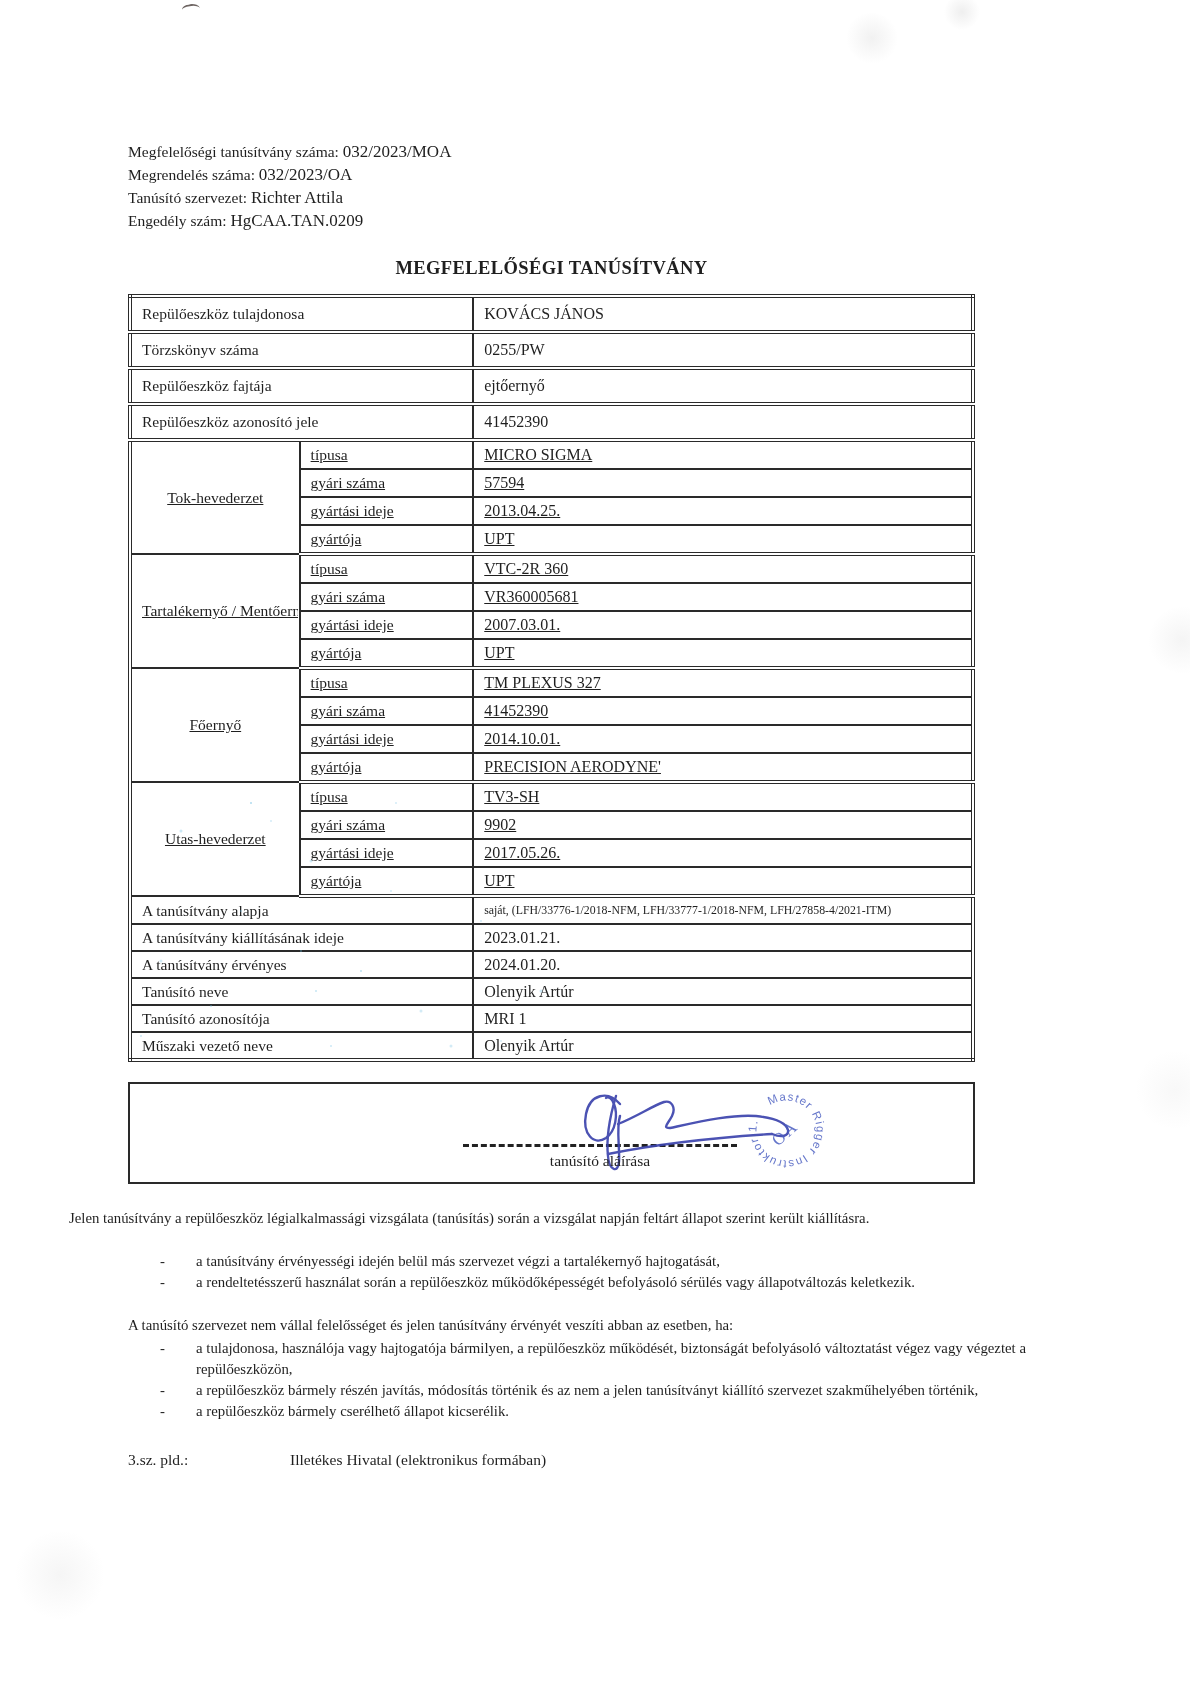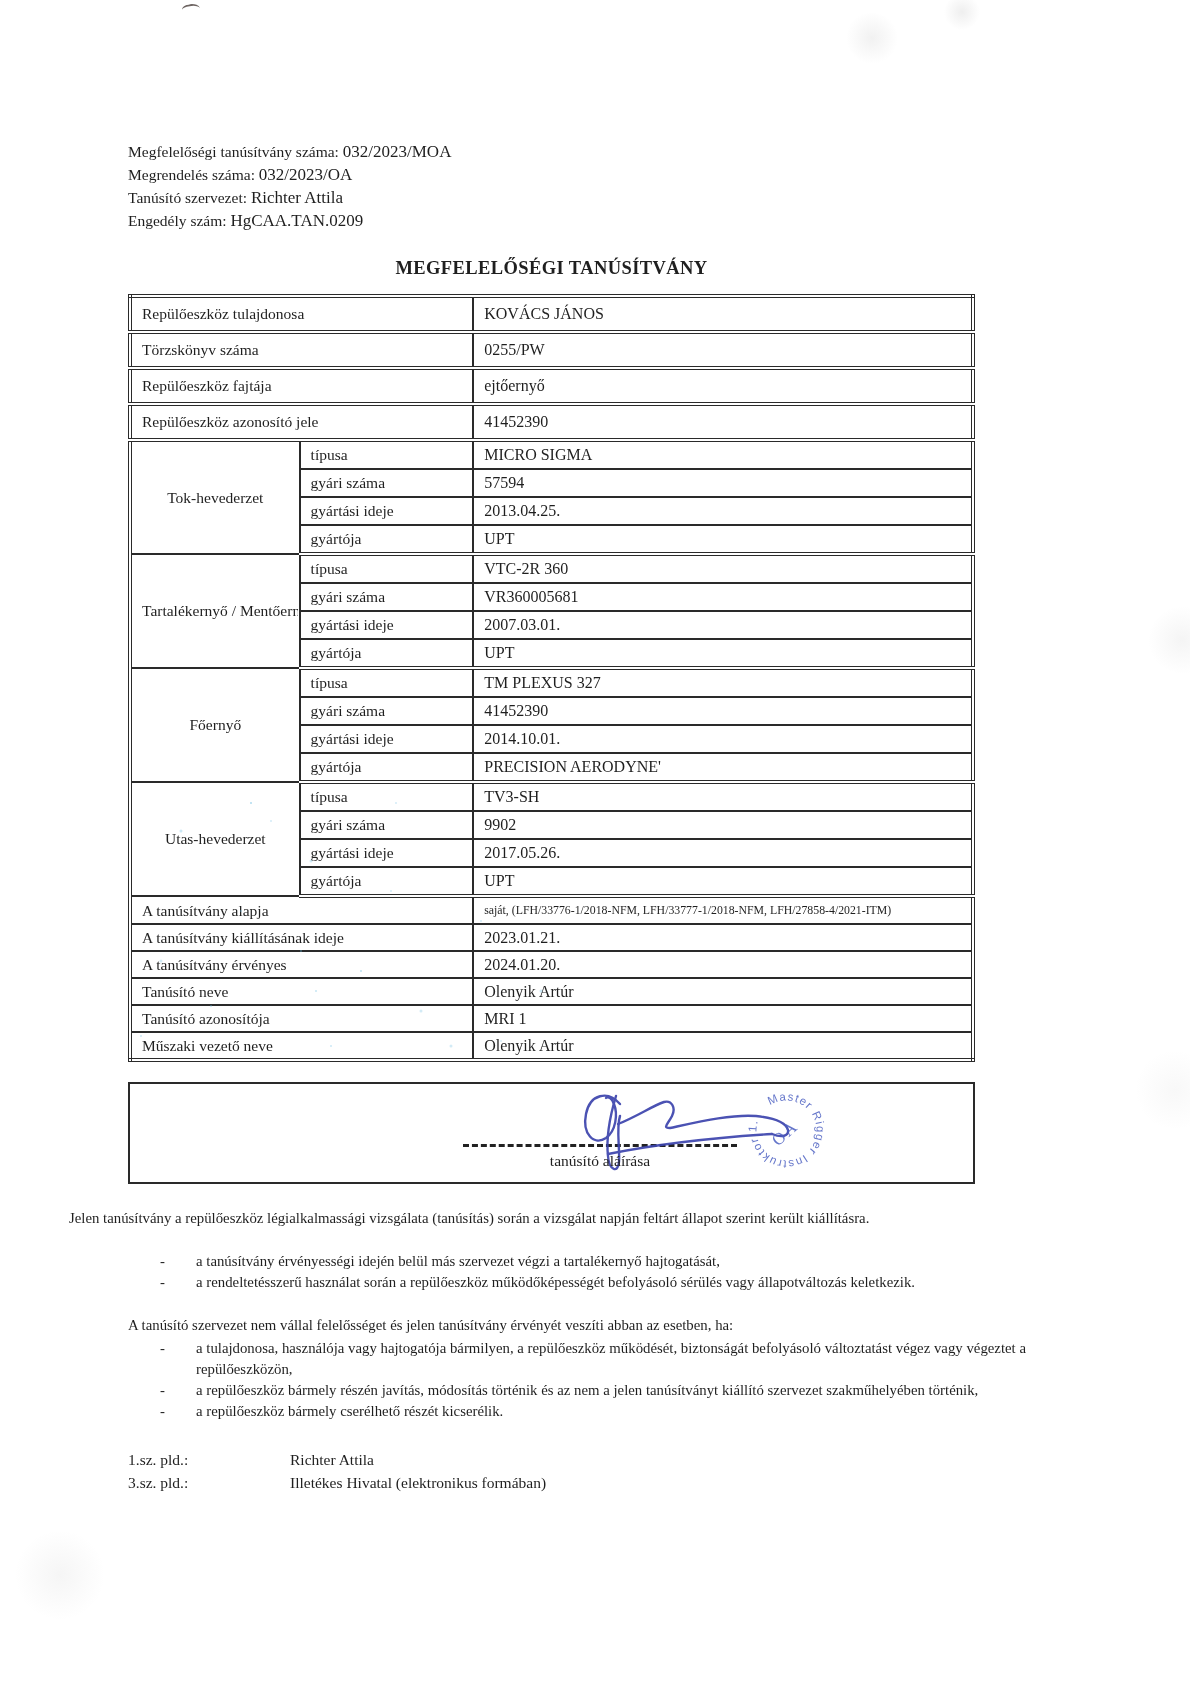--- a/index.html
+++ b/index.html
@@ -52,21 +52,21 @@
     margin:15px 0 0 128px;width:847px;
     border-collapse:collapse;table-layout:fixed;
     font-size:15.5px;
   }
   table.cert td{
     border-left:2px solid #2a2a2a;border-right:2px solid #2a2a2a;
     padding:1px 10px;vertical-align:middle;overflow:hidden;white-space:nowrap;border-radius:8px;
   }
   table.cert{border:4px double #2a2a2a;}
   tr.r-top td{height:30px;}
-  tr.r-sub td{height:24px;}
+  tr.r-sub td{height:24px;text-decoration:underline;}
   tr.r-bot td{height:23px;}
   tr.sep td{border-bottom:4px double #2a2a2a;}
   tr.sgl td{border-bottom:2px solid #2a2a2a;}
   td.group{white-space:pre-line;text-align:center;line-height:18px;}
   td.val{font-size:16px;}
   td.val-small{font-size:11.8px;padding-left:16px;}
   .sig-box{
     position:relative;margin:20px 0 0 128px;width:843px;height:98px;
     border:2px solid #2a2a2a;
   }
@@ -273,27 +273,23 @@
     <div class="bullet">
       <span class="dash">-</span>
       <span class="btext">a tulajdonosa, használója vagy hajtogatója bármilyen, a repülőeszköz működését, biztonságát befolyásoló változtatást végez vagy végeztet a repülőeszközön,</span>
     </div>
     <div class="bullet">
       <span class="dash">-</span>
       <span class="btext">a repülőeszköz bármely részén javítás, módosítás történik és az nem a jelen tanúsítványt kiállító szervezet szakműhelyében történik,</span>
     </div>
     <div class="bullet">
       <span class="dash">-</span>
-      <span class="btext">a repülőeszköz bármely cserélhető részét kicserélik.</span>
+      <span class="btext">a repülőeszköz bármely cserélhető állapot kicserélik.</span>
     </div>
   </div>
 
   <div class="copies">
-    <div class="copy-row">
-      <span class="clabel">1.sz. pld.:</span>
-      <span>Richter Attila</span>
-    </div>
     <div class="copy-row">
       <span class="clabel">3.sz. pld.:</span>
       <span>Illetékes Hivatal (elektronikus formában)</span>
     </div>
   </div>
 </div>
 
 </body></html>

